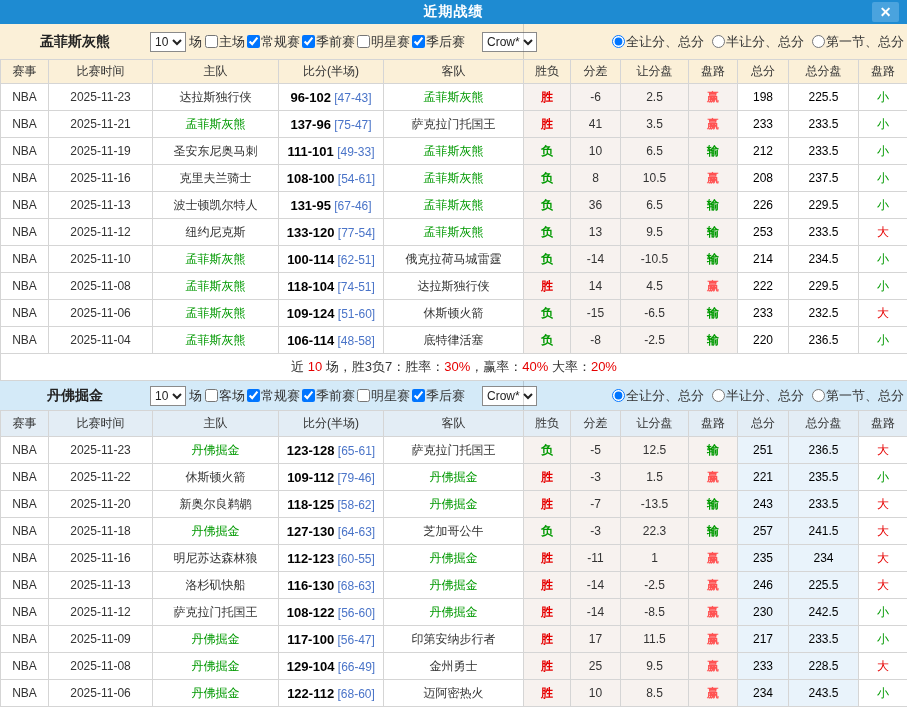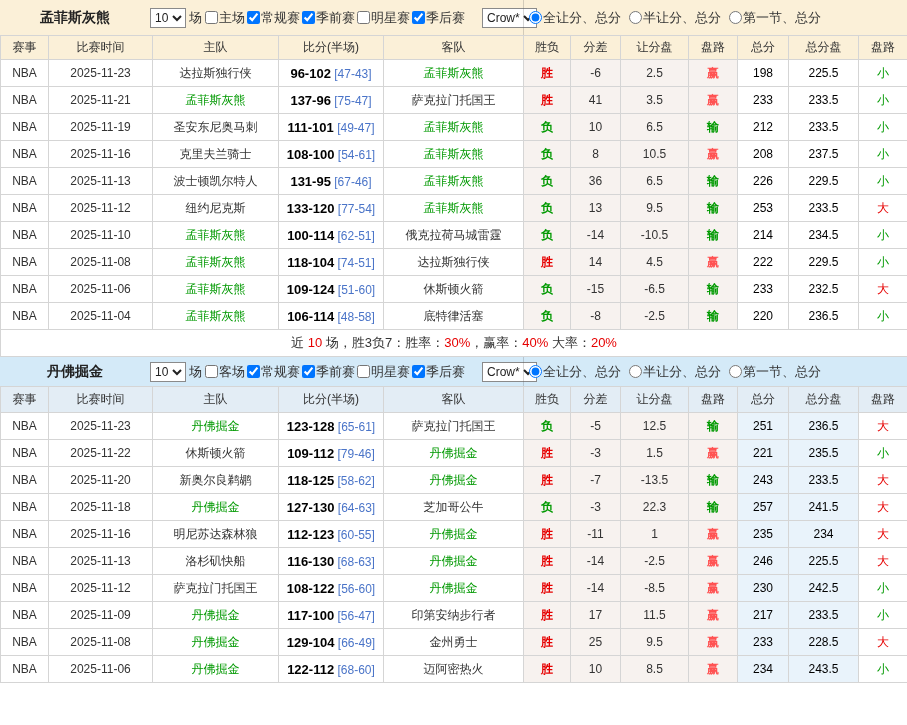--- a/index.html
+++ b/index.html
@@ -18,21 +18,21 @@
     position:absolute;right:8px;top:2px;width:27px;height:20px;
     background:#4aa3de;border:none;border-radius:2px;padding:0;
     color:#fff;font-size:14px;font-weight:bold;line-height:20px;text-align:center;cursor:pointer;
   }
   
   .filterbar{display:flex;align-items:stretch;width:907px;box-sizing:border-box;}
   .filterbar.s1{height:35px;background:#fbf0d8;}
   .filterbar.s2{height:29px;background:#d4eaf8;}
   .filter-left{width:523px;display:flex;align-items:center;box-sizing:border-box;}
   .filter-right{
-    flex:1;display:flex;align-items:center;justify-content:flex-start;
+    flex:1;display:flex;align-items:center;justify-content:flex-end;
     border-left:1px solid rgba(90,90,90,.25);
   }
   .team-name{width:150px;text-align:center;font-weight:bold;font-size:14px;color:#222;flex:0 0 auto;}
   select{
     font-family:"Liberation Sans",sans-serif;font-size:12px;height:20px;
     background:#fff;border:1px solid #8a8a8a;color:#222;
   }
   .sel-count{width:44px;}
   .sel-type{width:66px;margin-left:17px;}
   .suffix{font-size:13px;color:#333;margin:0 1px 0 3px;}
@@ -65,20 +65,26 @@
   .c-blue{color:#000000;}
   .summary-td{height:27px;text-align:center;font-size:13px;background:#fff;}
   .sum-dark{color:#333;}
   .sum-red{color:#e60000;}
 </style>
 </head>
 <body>
 
 <div>
 
+  <div class="titlebar">
+    <span class="title">近期战绩</span>
+    <button class="close-btn">
+      <span>✕</span>
+    </button>
+  </div>
 
   <div>
     <div class="filterbar s1">
       <div class="filter-left">
         <span class="team-name">孟菲斯灰熊</span>
         <select class="sel-count">
           <option selected="">10</option>
         </select>
         <span class="suffix">场</span>
         <span style="display:inline-flex;">
@@ -180,21 +186,21 @@
             <td class="c-num">3.5</td>
             <td class="c-res t-pink">赢</td>
             <td class="c-blue">233</td>
             <td class="c-blue">233.5</td>
             <td class="c-ou t-green2">小</td>
           </tr>
           <tr>
             <td class="c-league">NBA</td>
             <td class="c-date">2025-11-19</td>
             <td class="c-team">圣安东尼奥马刺</td>
-            <td class="c-score"><span class="sc">111-101</span> <span class="sh">[49-47]</span></td>
+            <td class="c-score"><span class="sc">111-101</span> <span class="sh">[49-33]</span></td>
             <td class="c-team hl">孟菲斯灰熊</td>
             <td class="c-res t-green">负</td>
             <td class="c-num">10</td>
             <td class="c-num">6.5</td>
             <td class="c-res t-green">输</td>
             <td class="c-blue">212</td>
             <td class="c-blue">233.5</td>
             <td class="c-ou t-green2">小</td>
           </tr>
           <tr>

